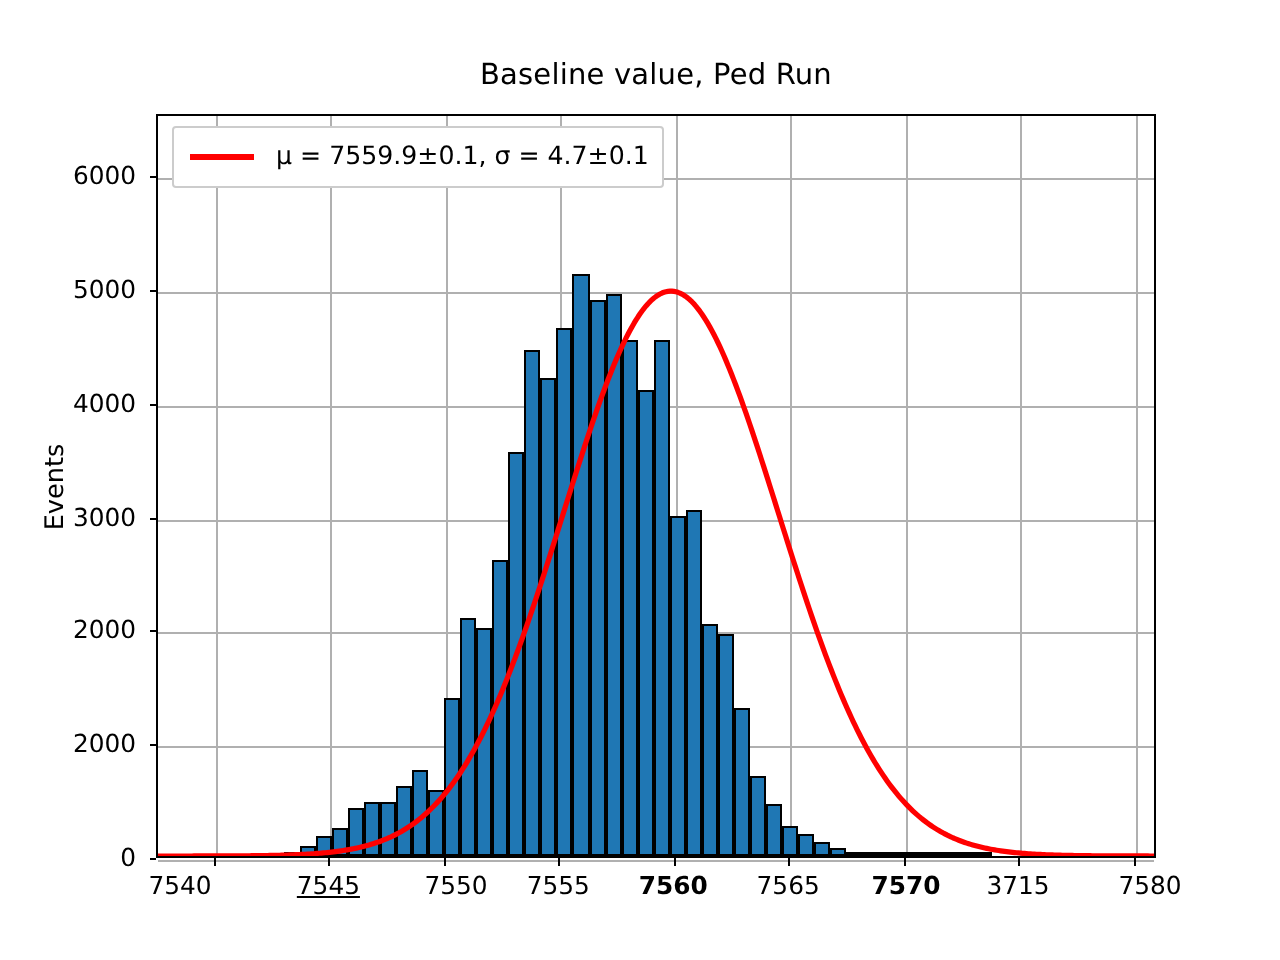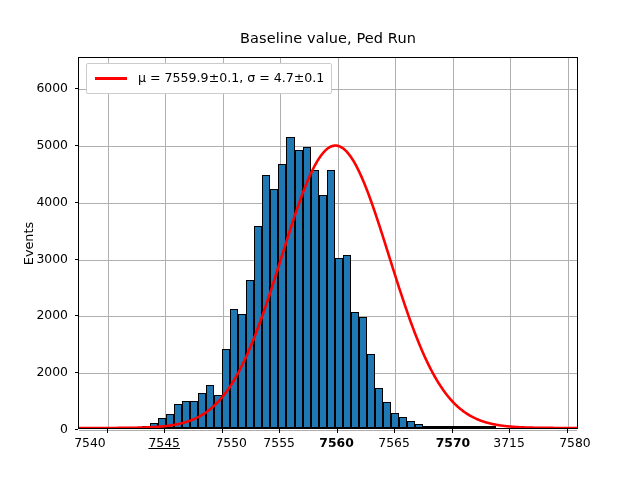--- a/index.html
+++ b/index.html
@@ -152,21 +152,21 @@
       <path id="fit-path" fill="none" stroke="#ff0000" stroke-width="2.6" stroke-linejoin="round" stroke-linecap="round" vector-effect="non-scaling-stroke" d="M0.00 372.00 L1.00 372.00 L2.00 372.00 L3.00 372.00 L4.00 372.00 L5.00 371.99 L6.00 371.99 L7.00 371.99 L8.00 371.99 L9.00 371.99 L10.00 371.99 L11.00 371.99 L12.00 371.99 L13.00 371.99 L14.00 371.99 L15.00 371.99 L16.00 371.99 L17.00 371.99 L18.00 371.98 L19.00 371.98 L20.00 371.98 L21.00 371.98 L22.00 371.98 L23.00 371.98 L24.00 371.98 L25.00 371.97 L26.00 371.97 L27.00 371.97 L28.00 371.97 L29.00 371.96 L30.00 371.96 L31.00 371.96 L32.00 371.95 L33.00 371.95 L34.00 371.95 L35.00 371.94 L36.00 371.94 L37.00 371.93 L38.00 371.93 L39.00 371.92 L40.00 371.91 L41.00 371.91 L42.00 371.90 L43.00 371.89 L44.00 371.88 L45.00 371.88 L46.00 371.87 L47.00 371.86 L48.00 371.85 L49.00 371.83 L50.00 371.82 L51.00 371.81 L52.00 371.79 L53.00 371.78 L54.00 371.76 L55.00 371.75 L56.00 371.73 L57.00 371.71 L58.00 371.69 L59.00 371.67 L60.00 371.64 L61.00 371.62 L62.00 371.59 L63.00 371.56 L64.00 371.53 L65.00 371.50 L66.00 371.47 L67.00 371.43 L68.00 371.39 L69.00 371.35 L70.00 371.31 L71.00 371.27 L72.00 371.22 L73.00 371.17 L74.00 371.11 L75.00 371.05 L76.00 370.99 L77.00 370.93 L78.00 370.86 L79.00 370.79 L80.00 370.71 L81.00 370.63 L82.00 370.55 L83.00 370.46 L84.00 370.36 L85.00 370.26 L86.00 370.16 L87.00 370.05 L88.00 369.93 L89.00 369.80 L90.00 369.67 L91.00 369.54 L92.00 369.39 L93.00 369.24 L94.00 369.08 L95.00 368.92 L96.00 368.74 L97.00 368.55 L98.00 368.36 L99.00 368.16 L100.00 367.94 L101.00 367.72 L102.00 367.48 L103.00 367.24 L104.00 366.98 L105.00 366.71 L106.00 366.43 L107.00 366.13 L108.00 365.82 L109.00 365.50 L110.00 365.16 L111.00 364.81 L112.00 364.44 L113.00 364.05 L114.00 363.65 L115.00 363.23 L116.00 362.79 L117.00 362.34 L118.00 361.86 L119.00 361.37 L120.00 360.85 L121.00 360.32 L122.00 359.76 L123.00 359.18 L124.00 358.58 L125.00 357.95 L126.00 357.30 L127.00 356.63 L128.00 355.93 L129.00 355.20 L130.00 354.45 L131.00 353.67 L132.00 352.86 L133.00 352.02 L134.00 351.16 L135.00 350.26 L136.00 349.33 L137.00 348.37 L138.00 347.38 L139.00 346.36 L140.00 345.30 L141.00 344.21 L142.00 343.08 L143.00 341.92 L144.00 340.72 L145.00 339.49 L146.00 338.21 L147.00 336.90 L148.00 335.56 L149.00 334.17 L150.00 332.74 L151.00 331.28 L152.00 329.77 L153.00 328.23 L154.00 326.64 L155.00 325.01 L156.00 323.34 L157.00 321.63 L158.00 319.87 L159.00 318.07 L160.00 316.23 L161.00 314.35 L162.00 312.42 L163.00 310.45 L164.00 308.44 L165.00 306.38 L166.00 304.28 L167.00 302.13 L168.00 299.95 L169.00 297.72 L170.00 295.44 L171.00 293.13 L172.00 290.77 L173.00 288.37 L174.00 285.93 L175.00 283.45 L176.00 280.92 L177.00 278.36 L178.00 275.76 L179.00 273.12 L180.00 270.44 L181.00 267.73 L182.00 264.98 L183.00 262.19 L184.00 259.37 L185.00 256.52 L186.00 253.64 L187.00 250.73 L188.00 247.78 L189.00 244.81 L190.00 241.82 L191.00 238.79 L192.00 235.75 L193.00 232.68 L194.00 229.59 L195.00 226.49 L196.00 223.37 L197.00 220.23 L198.00 217.08 L199.00 213.91 L200.00 210.74 L201.00 207.56 L202.00 204.38 L203.00 201.19 L204.00 198.00 L205.00 194.82 L206.00 191.63 L207.00 188.46 L208.00 185.29 L209.00 182.13 L210.00 178.98 L211.00 175.85 L212.00 172.74 L213.00 169.64 L214.00 166.57 L215.00 163.52 L216.00 160.50 L217.00 157.51 L218.00 154.55 L219.00 151.63 L220.00 148.75 L221.00 145.90 L222.00 143.09 L223.00 140.34 L224.00 137.62 L225.00 134.96 L226.00 132.35 L227.00 129.79 L228.00 127.29 L229.00 124.85 L230.00 122.47 L231.00 120.15 L232.00 117.90 L233.00 115.72 L234.00 113.61 L235.00 111.56 L236.00 109.60 L237.00 107.70 L238.00 105.89 L239.00 104.15 L240.00 102.50 L241.00 100.93 L242.00 99.44 L243.00 98.04 L244.00 96.72 L245.00 95.50 L246.00 94.36 L247.00 93.32 L248.00 92.36 L249.00 91.50 L250.00 90.73 L251.00 90.06 L252.00 89.48 L253.00 89.00 L254.00 88.62 L255.00 88.33 L256.00 88.14 L257.00 88.04 L258.00 88.04 L259.00 88.14 L260.00 88.34 L261.00 88.64 L262.00 89.03 L263.00 89.51 L264.00 90.10 L265.00 90.77 L266.00 91.55 L267.00 92.41 L268.00 93.37 L269.00 94.42 L270.00 95.57 L271.00 96.80 L272.00 98.12 L273.00 99.52 L274.00 101.02 L275.00 102.59 L276.00 104.25 L277.00 105.99 L278.00 107.81 L279.00 109.71 L280.00 111.68 L281.00 113.73 L282.00 115.84 L283.00 118.03 L284.00 120.29 L285.00 122.61 L286.00 124.99 L287.00 127.43 L288.00 129.94 L289.00 132.50 L290.00 135.11 L291.00 137.78 L292.00 140.49 L293.00 143.25 L294.00 146.06 L295.00 148.91 L296.00 151.80 L297.00 154.72 L298.00 157.68 L299.00 160.67 L300.00 163.70 L301.00 166.74 L302.00 169.82 L303.00 172.91 L304.00 176.03 L305.00 179.16 L306.00 182.31 L307.00 185.47 L308.00 188.64 L309.00 191.82 L310.00 195.00 L311.00 198.19 L312.00 201.38 L313.00 204.56 L314.00 207.75 L315.00 210.93 L316.00 214.10 L317.00 217.26 L318.00 220.41 L319.00 223.55 L320.00 226.67 L321.00 229.77 L322.00 232.86 L323.00 235.92 L324.00 238.97 L325.00 241.99 L326.00 244.98 L327.00 247.95 L328.00 250.89 L329.00 253.81 L330.00 256.69 L331.00 259.54 L332.00 262.35 L333.00 265.14 L334.00 267.89 L335.00 270.60 L336.00 273.27 L337.00 275.91 L338.00 278.51 L339.00 281.07 L340.00 283.59 L341.00 286.07 L342.00 288.51 L343.00 290.91 L344.00 293.26 L345.00 295.57 L346.00 297.84 L347.00 300.07 L348.00 302.26 L349.00 304.40 L350.00 306.50 L351.00 308.55 L352.00 310.56 L353.00 312.53 L354.00 314.46 L355.00 316.34 L356.00 318.18 L357.00 319.97 L358.00 321.73 L359.00 323.44 L360.00 325.11 L361.00 326.73 L362.00 328.32 L363.00 329.86 L364.00 331.36 L365.00 332.83 L366.00 334.25 L367.00 335.64 L368.00 336.98 L369.00 338.29 L370.00 339.56 L371.00 340.79 L372.00 341.99 L373.00 343.15 L374.00 344.27 L375.00 345.36 L376.00 346.42 L377.00 347.44 L378.00 348.43 L379.00 349.39 L380.00 350.31 L381.00 351.21 L382.00 352.07 L383.00 352.91 L384.00 353.71 L385.00 354.49 L386.00 355.25 L387.00 355.97 L388.00 356.67 L389.00 357.34 L390.00 357.99 L391.00 358.61 L392.00 359.21 L393.00 359.79 L394.00 360.35 L395.00 360.88 L396.00 361.40 L397.00 361.89 L398.00 362.36 L399.00 362.82 L400.00 363.25 L401.00 363.67 L402.00 364.07 L403.00 364.46 L404.00 364.83 L405.00 365.18 L406.00 365.52 L407.00 365.84 L408.00 366.15 L409.00 366.44 L410.00 366.72 L411.00 366.99 L412.00 367.25 L413.00 367.50 L414.00 367.73 L415.00 367.96 L416.00 368.17 L417.00 368.37 L418.00 368.57 L419.00 368.75 L420.00 368.93 L421.00 369.09 L422.00 369.25 L423.00 369.40 L424.00 369.55 L425.00 369.68 L426.00 369.81 L427.00 369.94 L428.00 370.05 L429.00 370.16 L430.00 370.27 L431.00 370.37 L432.00 370.46 L433.00 370.55 L434.00 370.64 L435.00 370.72 L436.00 370.79 L437.00 370.86 L438.00 370.93 L439.00 371.00 L440.00 371.06 L441.00 371.11 L442.00 371.17 L443.00 371.22 L444.00 371.27 L445.00 371.31 L446.00 371.36 L447.00 371.40 L448.00 371.43 L449.00 371.47 L450.00 371.50 L451.00 371.54 L452.00 371.57 L453.00 371.59 L454.00 371.62 L455.00 371.65 L456.00 371.67 L457.00 371.69 L458.00 371.71 L459.00 371.73 L460.00 371.75 L461.00 371.76 L462.00 371.78 L463.00 371.80 L464.00 371.81 L465.00 371.82 L466.00 371.83 L467.00 371.85 L468.00 371.86 L469.00 371.87 L470.00 371.88 L471.00 371.88 L472.00 371.89 L473.00 371.90 L474.00 371.91 L475.00 371.91 L476.00 371.92 L477.00 371.93 L478.00 371.93 L479.00 371.94 L480.00 371.94 L481.00 371.95 L482.00 371.95 L483.00 371.95 L484.00 371.96 L485.00 371.96 L486.00 371.96 L487.00 371.97 L488.00 371.97 L489.00 371.97 L490.00 371.97 L491.00 371.98 L492.00 371.98 L493.00 371.98 L494.00 371.98 L495.00 371.98 L496.00 371.98 L497.00 371.98 L498.00 371.99 L499.00 371.99 L500.00 371.99 "></path>
     </svg>
   </div>
 
   <div id="axes-decor">
       <div class="tick x" style="left: 106.736px;"></div>
       <div class="xticklabel" style="left: 60px;">7540</div>
       <div class="tick x" style="left: 164.207px;"></div>
       <div class="xticklabel" style="left: 134.207px; text-decoration: underline;">7545</div>
       <div class="tick x" style="left: 221.678px;"></div>
-      <div class="xticklabel" style="left: 187px; text-align: right;">7550</div>
+      <div class="xticklabel" style="left: 198px;">7550</div>
       <div class="tick x" style="left: 279.149px;"></div>
       <div class="xticklabel" style="left: 249.149px;">7555</div>
       <div class="tick x" style="left: 336.621px;"></div>
       <div class="xticklabel" style="left: 306.621px; font-weight: bold;">7560</div>
       <div class="tick x" style="left: 394.092px;"></div>
       <div class="xticklabel" style="left: 364.092px;">7565</div>
       <div class="tick x" style="left: 451.563px;"></div>
       <div class="xticklabel" style="left: 423px; font-weight: bold;">7570</div>
       <div class="tick x" style="left: 509.034px;"></div>
       <div class="xticklabel" style="left: 479.034px;">3715</div>

